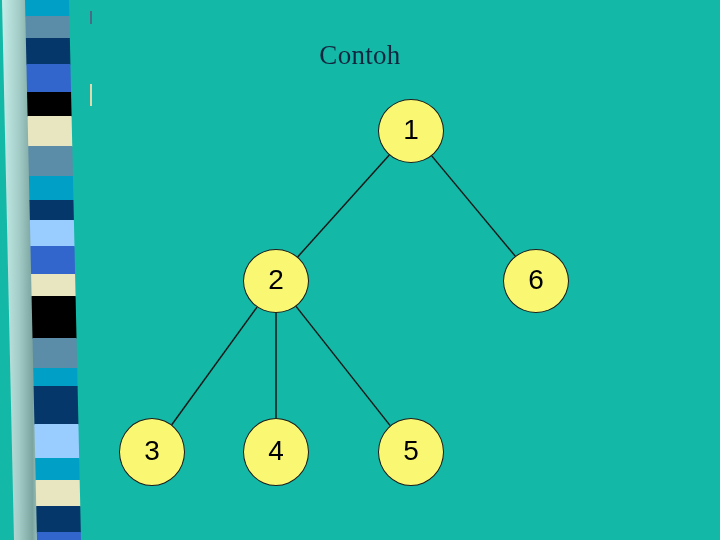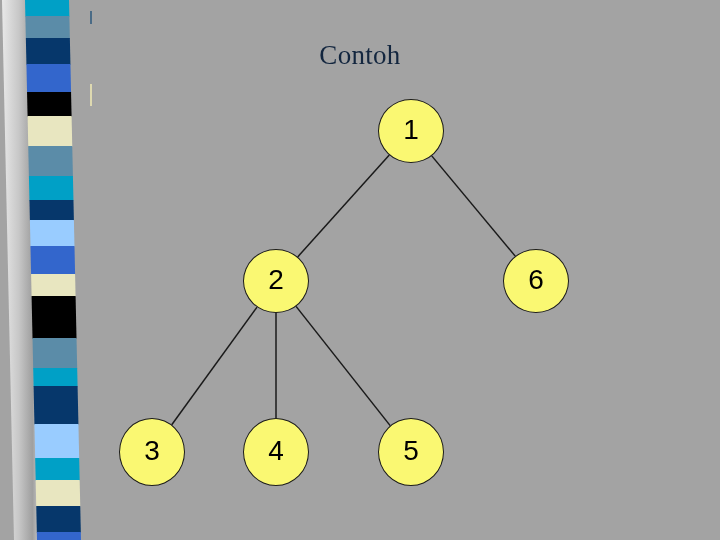--- a/index.html
+++ b/index.html
@@ -5,21 +5,21 @@
 <style>
   html, body {
     margin: 0;
     padding: 0;
     background: #ffffff;
   }
   #slide {
     position: relative;
     width: 720px;
     height: 540px;
-    background: #a3a3a3;
+    background: #14b8a6;
     overflow: hidden;
     font-family: "Liberation Sans", sans-serif;
   }
 
   
   #deco-stripe {
     position: absolute;
     left: 0;
     top: 0;
     width: 110px;

